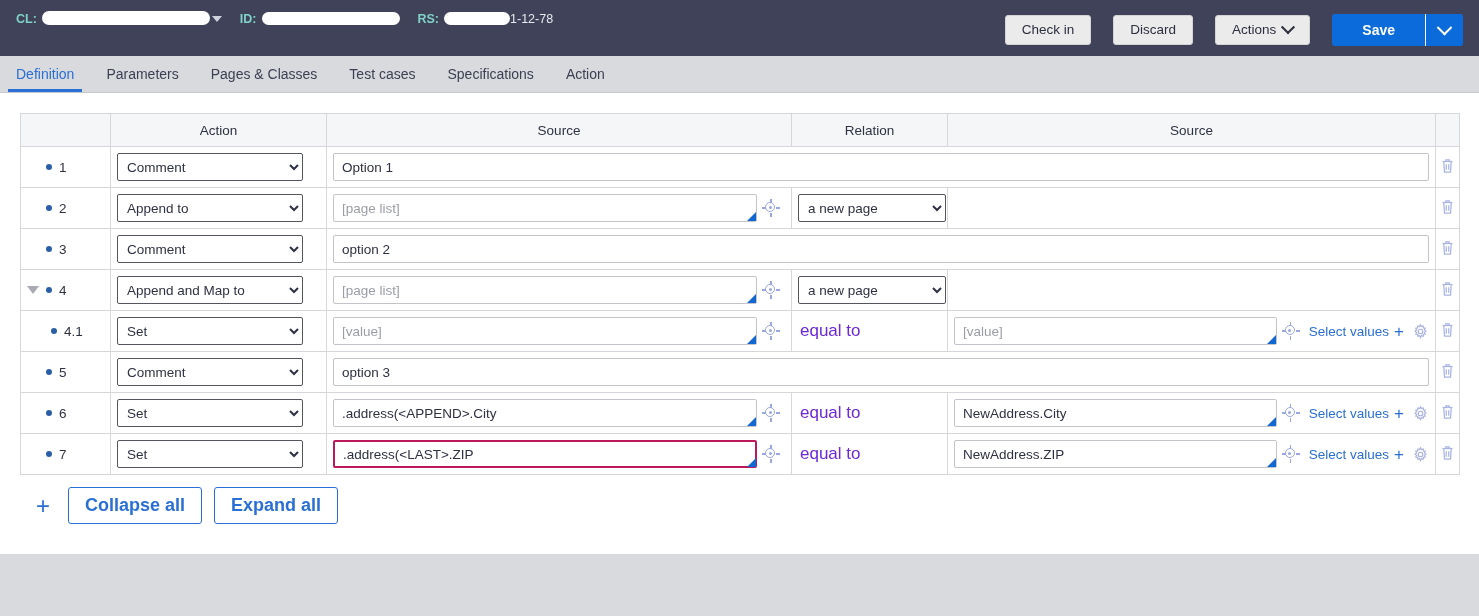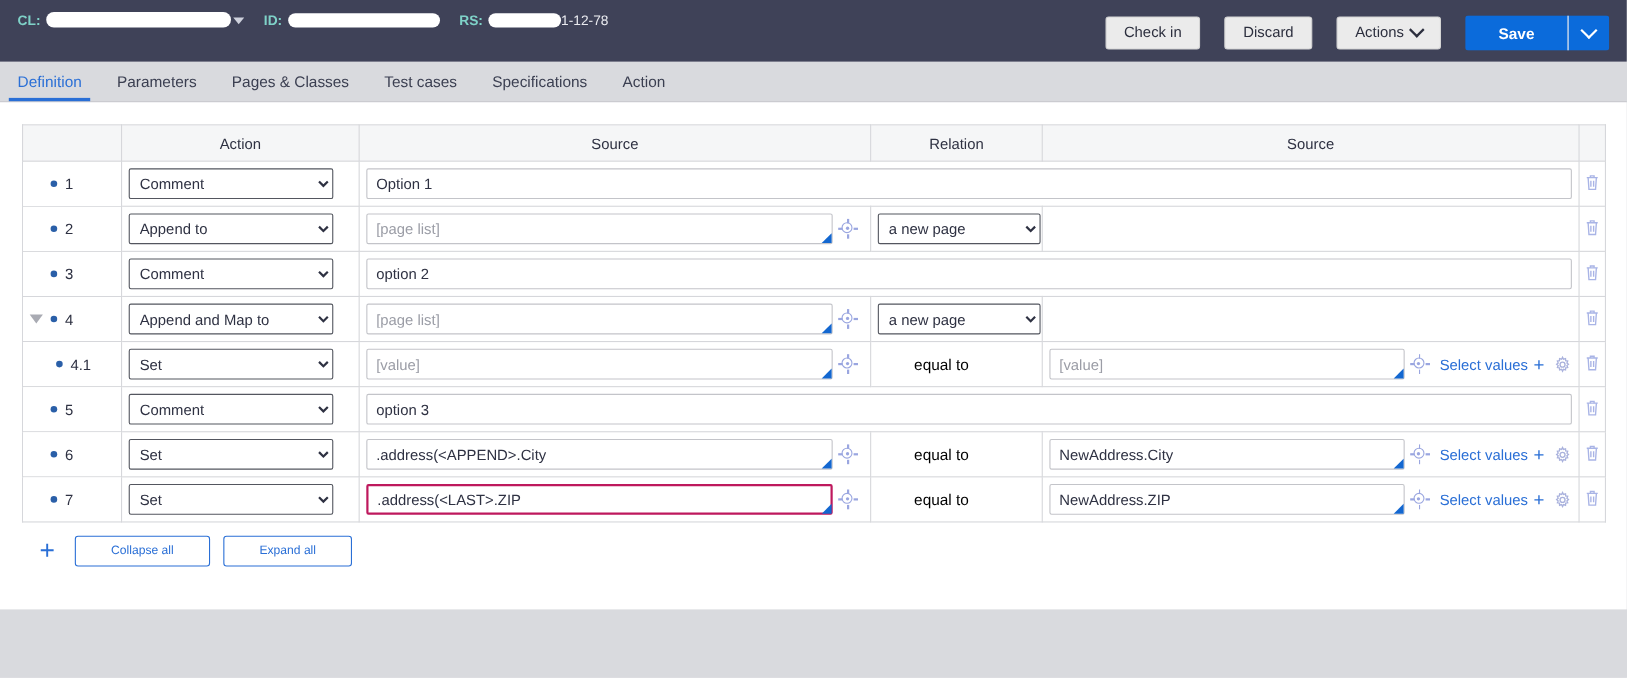--- a/index.html
+++ b/index.html
@@ -320,24 +320,23 @@
   .cross i {
     position: absolute;
     background: #9aa6e0;
   }
   .cross i.t { left: 8px; top: 0; width: 1.5px; height: 4px; }
   .cross i.b { left: 8px; bottom: 0; width: 1.5px; height: 4px; }
   .cross i.l { top: 8px; left: 0; height: 1.5px; width: 4px; }
   .cross i.r { top: 8px; right: 0; height: 1.5px; width: 4px; }
 
   .reltext {
-    font-size: 14px;
-    color: #000000;
+    font-size: 17px;
+    color: #6d28d9;
     padding-left: 2px;
-    margin-left: 31px;
   }
 
   .selvals {
     display: flex;
     align-items: center;
     gap: 5px;
     flex: 0 0 auto;
     margin-left: 4px;
   }
   .selvals .lnk {
@@ -386,24 +385,25 @@
     line-height: 1;
     cursor: pointer;
     font-weight: 300;
     padding: 0 6px;
   }
   .btn-outline {
     background: #fff;
     border: 1px solid #2a6fd6;
     color: #2a6fd6;
     border-radius: 3px;
-    font-size: 11px;
-    padding: 7px 32px;
+    font-size: 18px;
+    padding: 7px 16px;
     cursor: pointer;
     font-family: "Liberation Sans", sans-serif;
+    font-weight: bold;
   }
   .superclass {
     margin-top: 14px;
     display: flex;
     align-items: center;
     gap: 8px;
     padding-left: 22px;
   }
   .superclass input[type=checkbox] {
     width: 14px; height: 14px;

